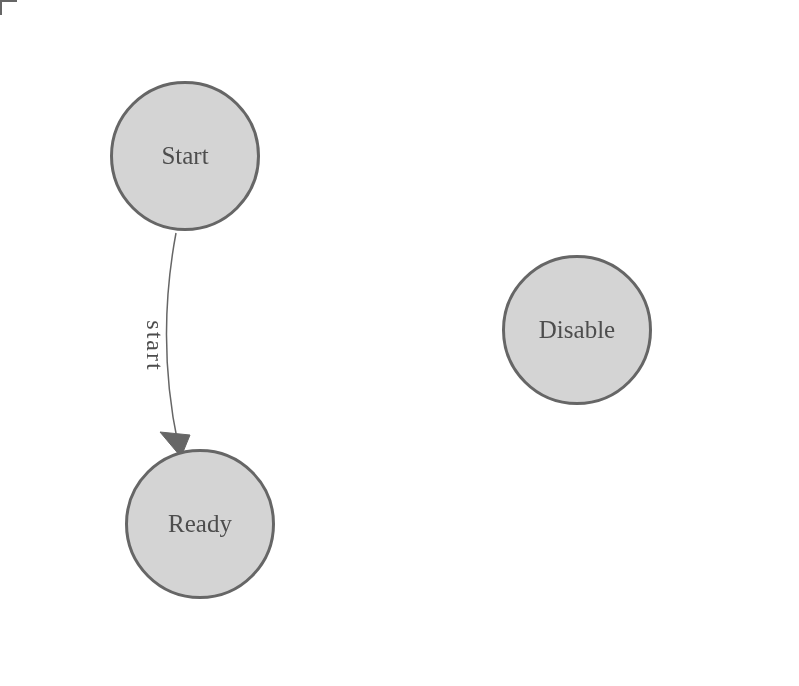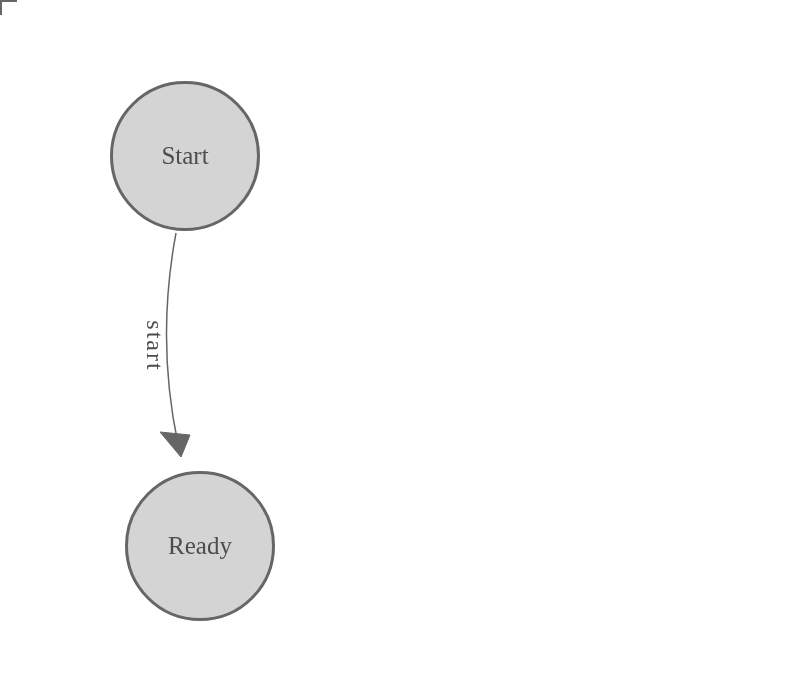--- a/index.html
+++ b/index.html
@@ -63,21 +63,21 @@
     display: flex;
     align-items: center;
     justify-content: center;
   }
   .node-label {
     font-size: 25px;
     color: #4d4d4d;
     white-space: nowrap;
   }
   .node-start   { left: 110px; top: 81px;  }
-  .node-ready   { left: 125px; top: 471px; align-items: center; }
+  .node-ready   { left: 125px; top: 449px; align-items: center; }
   .node-disable { left: 502px; top: 255px; }
 </style>
 </head>
 <body>
 
 <div class="canvas">
 
   <div>
     <div class="corner-h"></div>
     <div class="corner-v"></div>
@@ -91,14 +91,17 @@
   <div class="edge-label">start</div>
 
   <div class="node node-start">
     <span class="node-label">Start</span>
   </div>
 
   <div class="node node-ready">
     <span class="node-label">Ready</span>
   </div>
 
+  <div class="node node-disable">
+    <span class="node-label">Disable</span>
+  </div>
 
 </div>
 
 </body></html>

